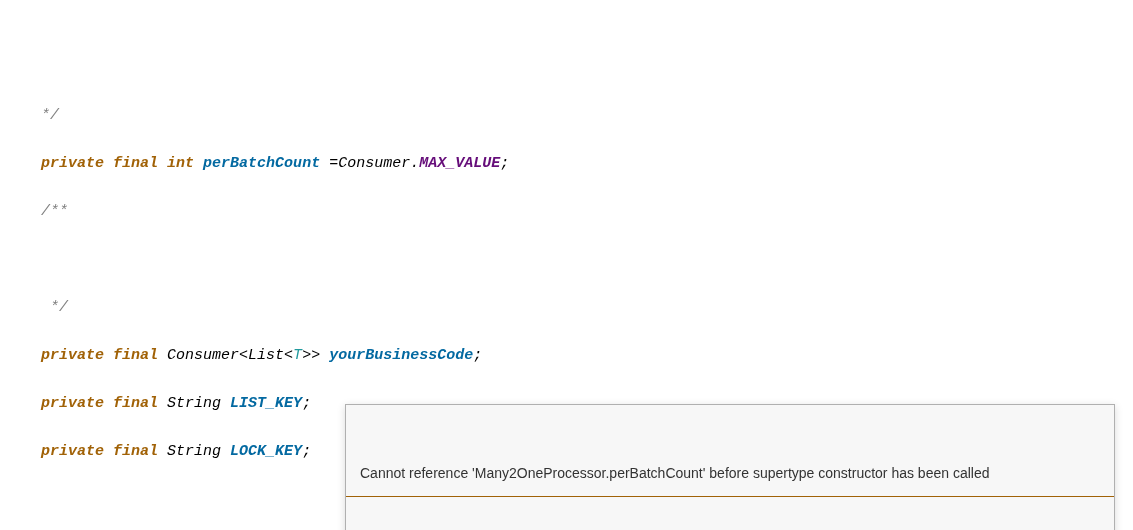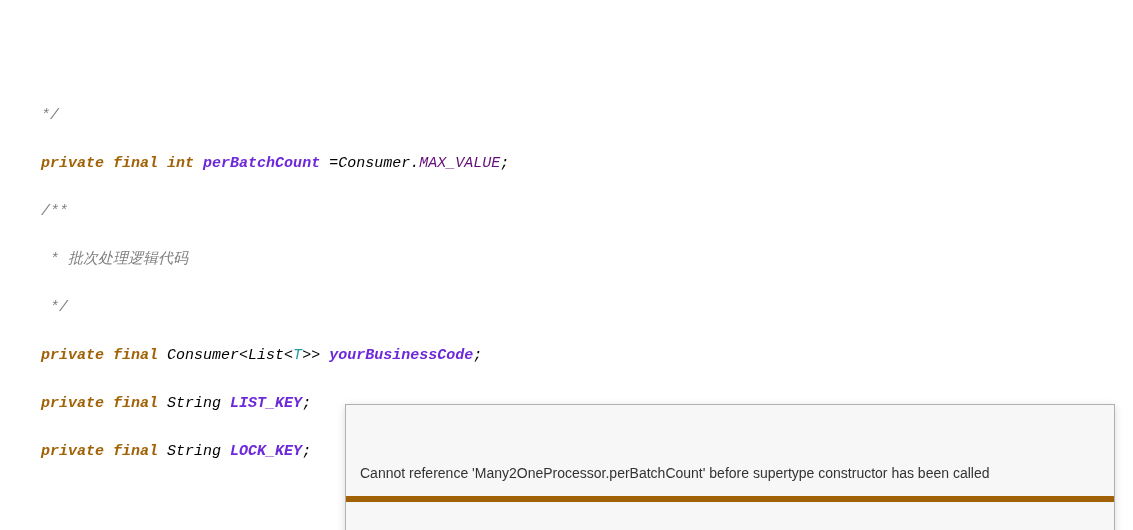--- a/index.html
+++ b/index.html
@@ -10,51 +10,51 @@
       line-height: 1.6;
       padding: 8px 0 0 0;
       font-style: italic;
       white-space: pre;
       overflow: hidden;
       width: 1133px;
       height: 530px;
     }
     .line { padding-left: 14px; }
     .kw { color: #a16207; font-weight: bold; }
-    .field { color: #6d28d9; font-weight: bold; }
-    .static-field { color: #660E7A; font-weight: normal; font-style: italic; text-align: right; }
+    .field { color: #0369a1; font-weight: bold; }
+    .static-field { color: #660E7A; font-weight: bold; font-style: italic; text-align: right; }
     .comment { color: #808080; font-style: italic; }
     .generic-t { color: #20999D; }
     .tooltip {
       position: absolute;
       left: 345px;
       top: 404px;
       width: 770px;
       background: #F7F7F7;
       border: 1px solid #B0B0B0;
       font-style: normal;
       font-family: 'Segoe UI', Arial, sans-serif;
       font-size: 14px;
       box-shadow: 0 2px 8px rgba(0,0,0,0.15);
     }
     .tooltip-error {
       padding: 12px 14px;
-      border-bottom: 6px solid #a16207;
+      border-bottom: 1px solid #a16207;
       color: #333;
     }
   </style>
 </head>
 <body>
 
 
 
 <div class="line"><span class="comment">   */</span></div>
 <div class="line"><span>   </span><span class="kw">private</span> <span class="kw">final</span> <span class="kw">int</span> <span class="field">perBatchCount</span> <span>=Consumer.</span><span class="static-field">MAX_VALUE</span><span>;</span></div>
 <div class="line"><span>   </span><span class="comment">/**</span></div>
-<div class="line"><span>   </span><span class="comment"> * 批次处理逻辑代码</span></div>
+<div class="line"><span>   </span></div>
 <div class="line"><span>   </span><span class="comment"> */</span></div>
 <div class="line"><span>   </span><span class="kw">private</span> <span class="kw">final</span> <span>Consumer&lt;List&lt;</span><span class="generic-t">T</span><span>&gt;&gt;</span> <span class="field">yourBusinessCode</span><span>;</span></div>
 <div class="line"><span>   </span><span class="kw">private</span> <span class="kw">final</span> <span>String</span> <span class="field">LIST_KEY</span><span>;</span></div>
 <div class="line"><span>   </span><span class="kw">private</span> <span class="kw">final</span> <span>String</span> <span class="field">LOCK_KEY</span><span>;</span></div>
 <div class="line">&nbsp;</div>
 
 
 
 
 

